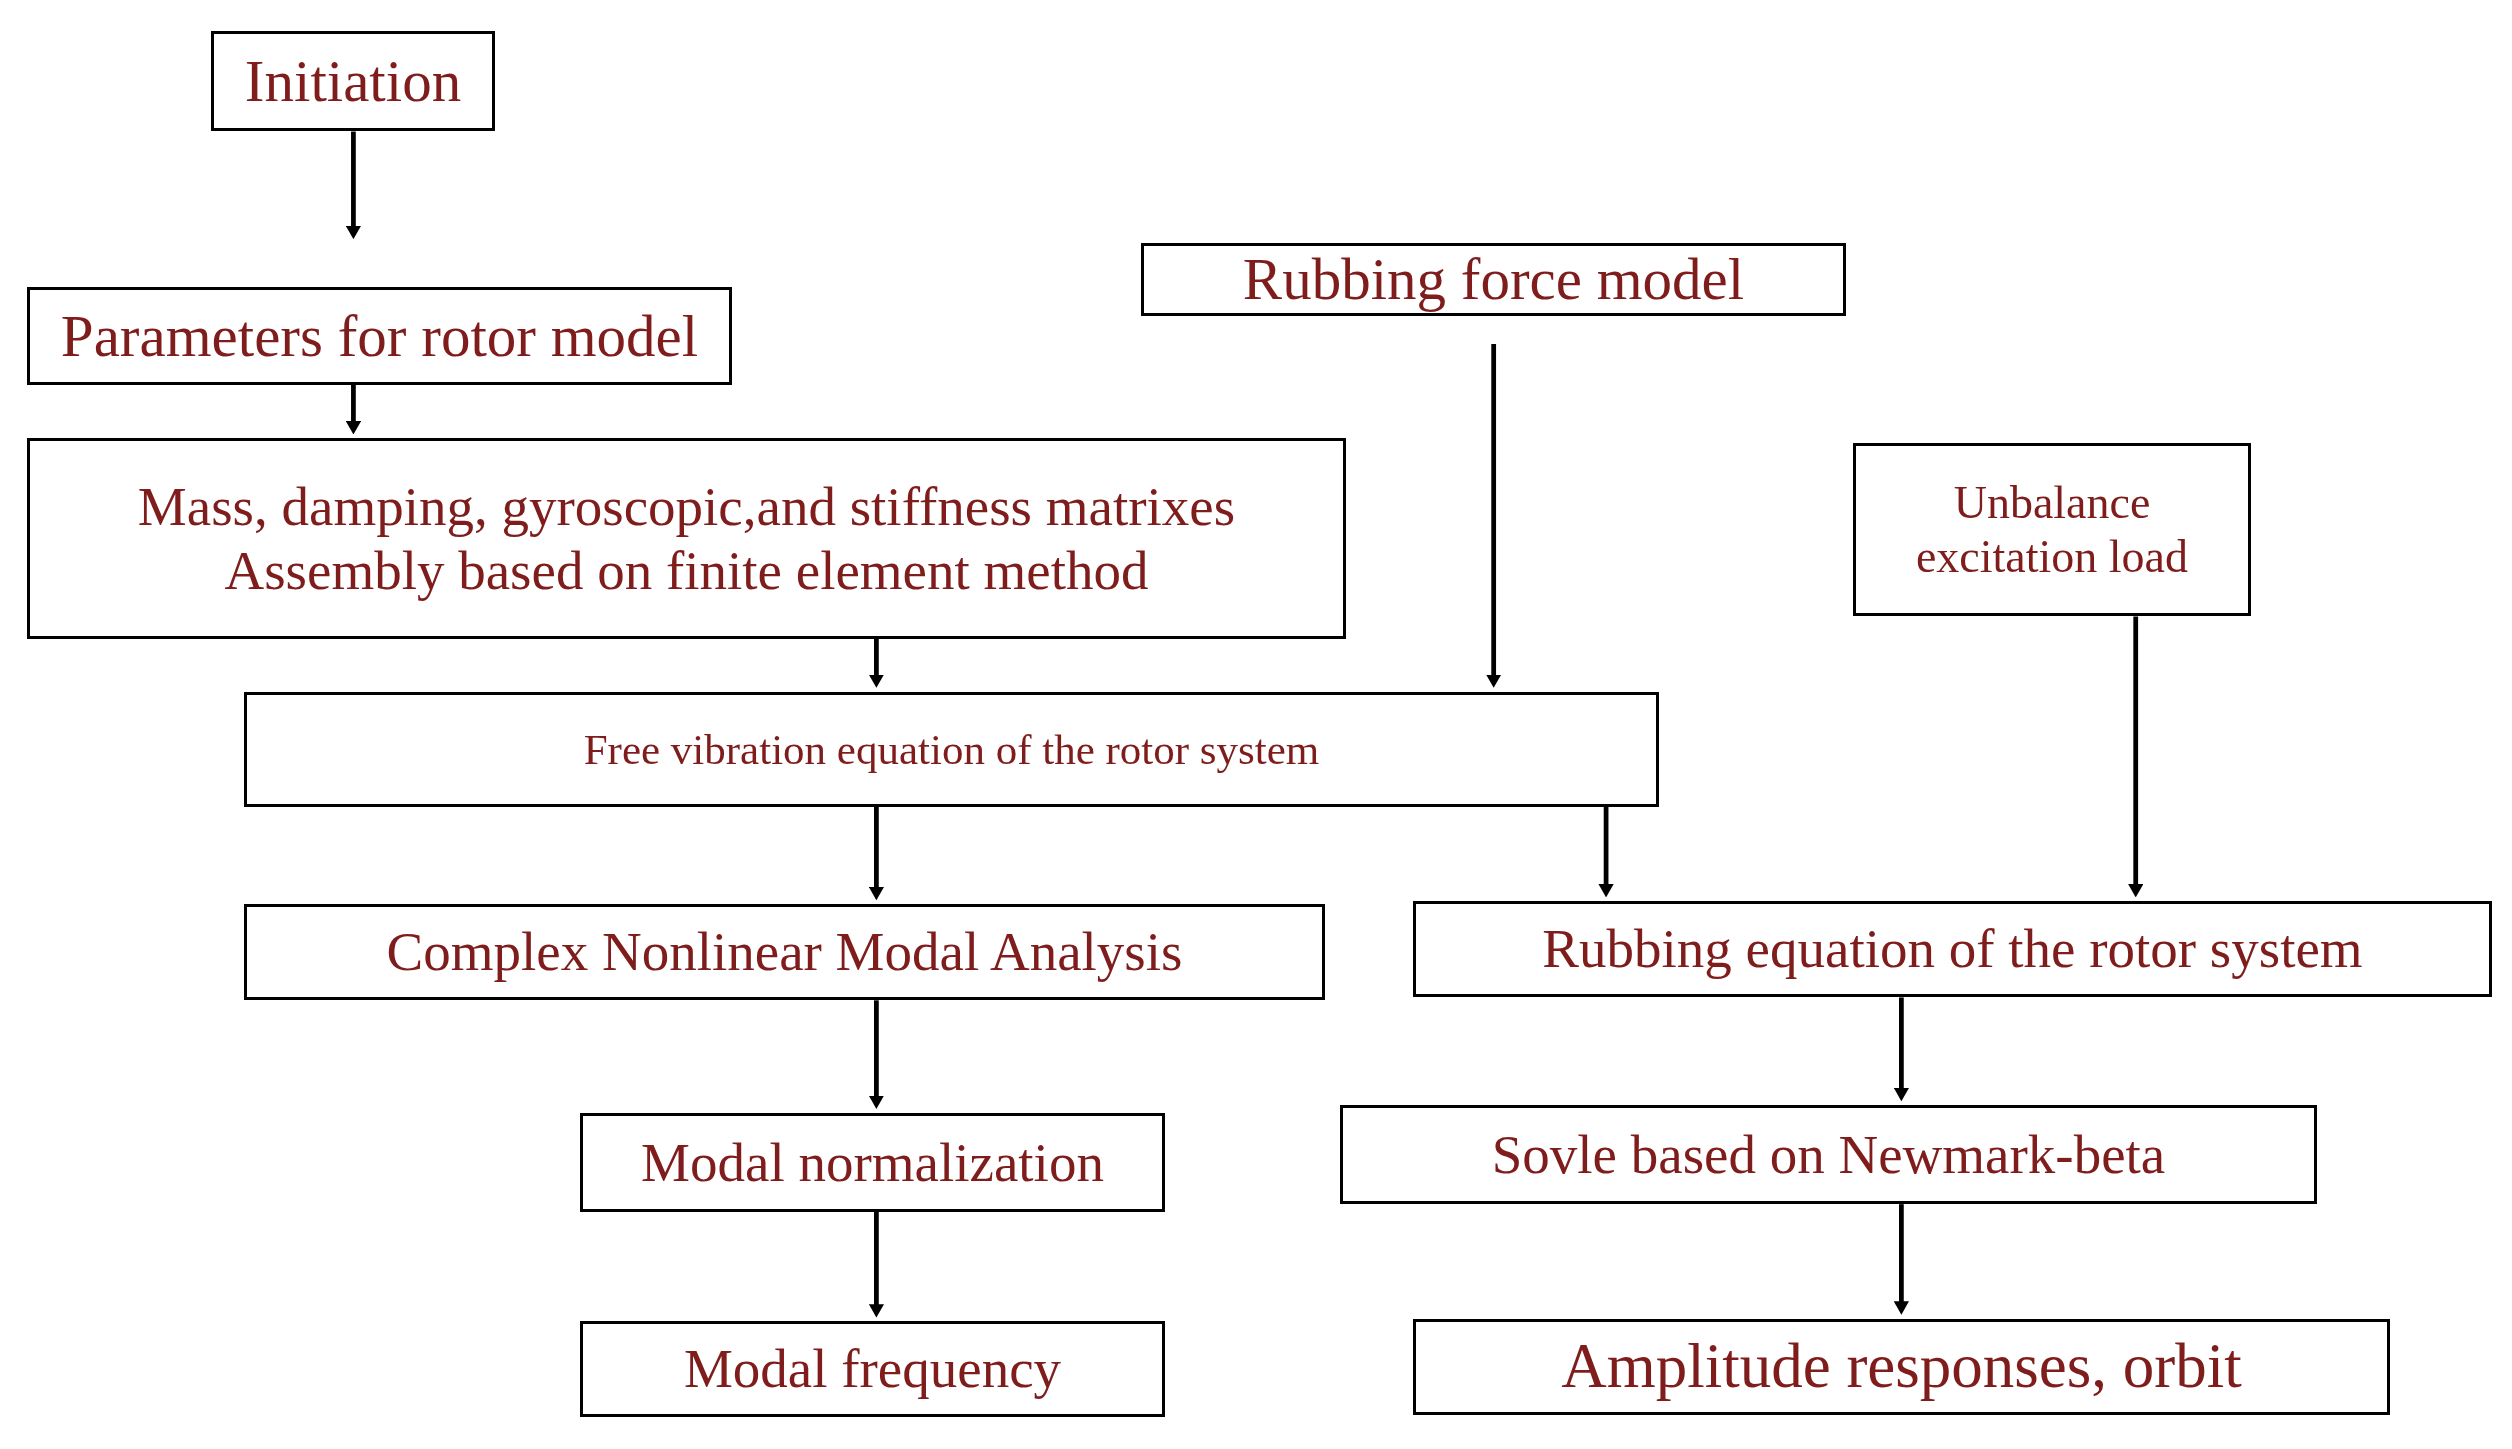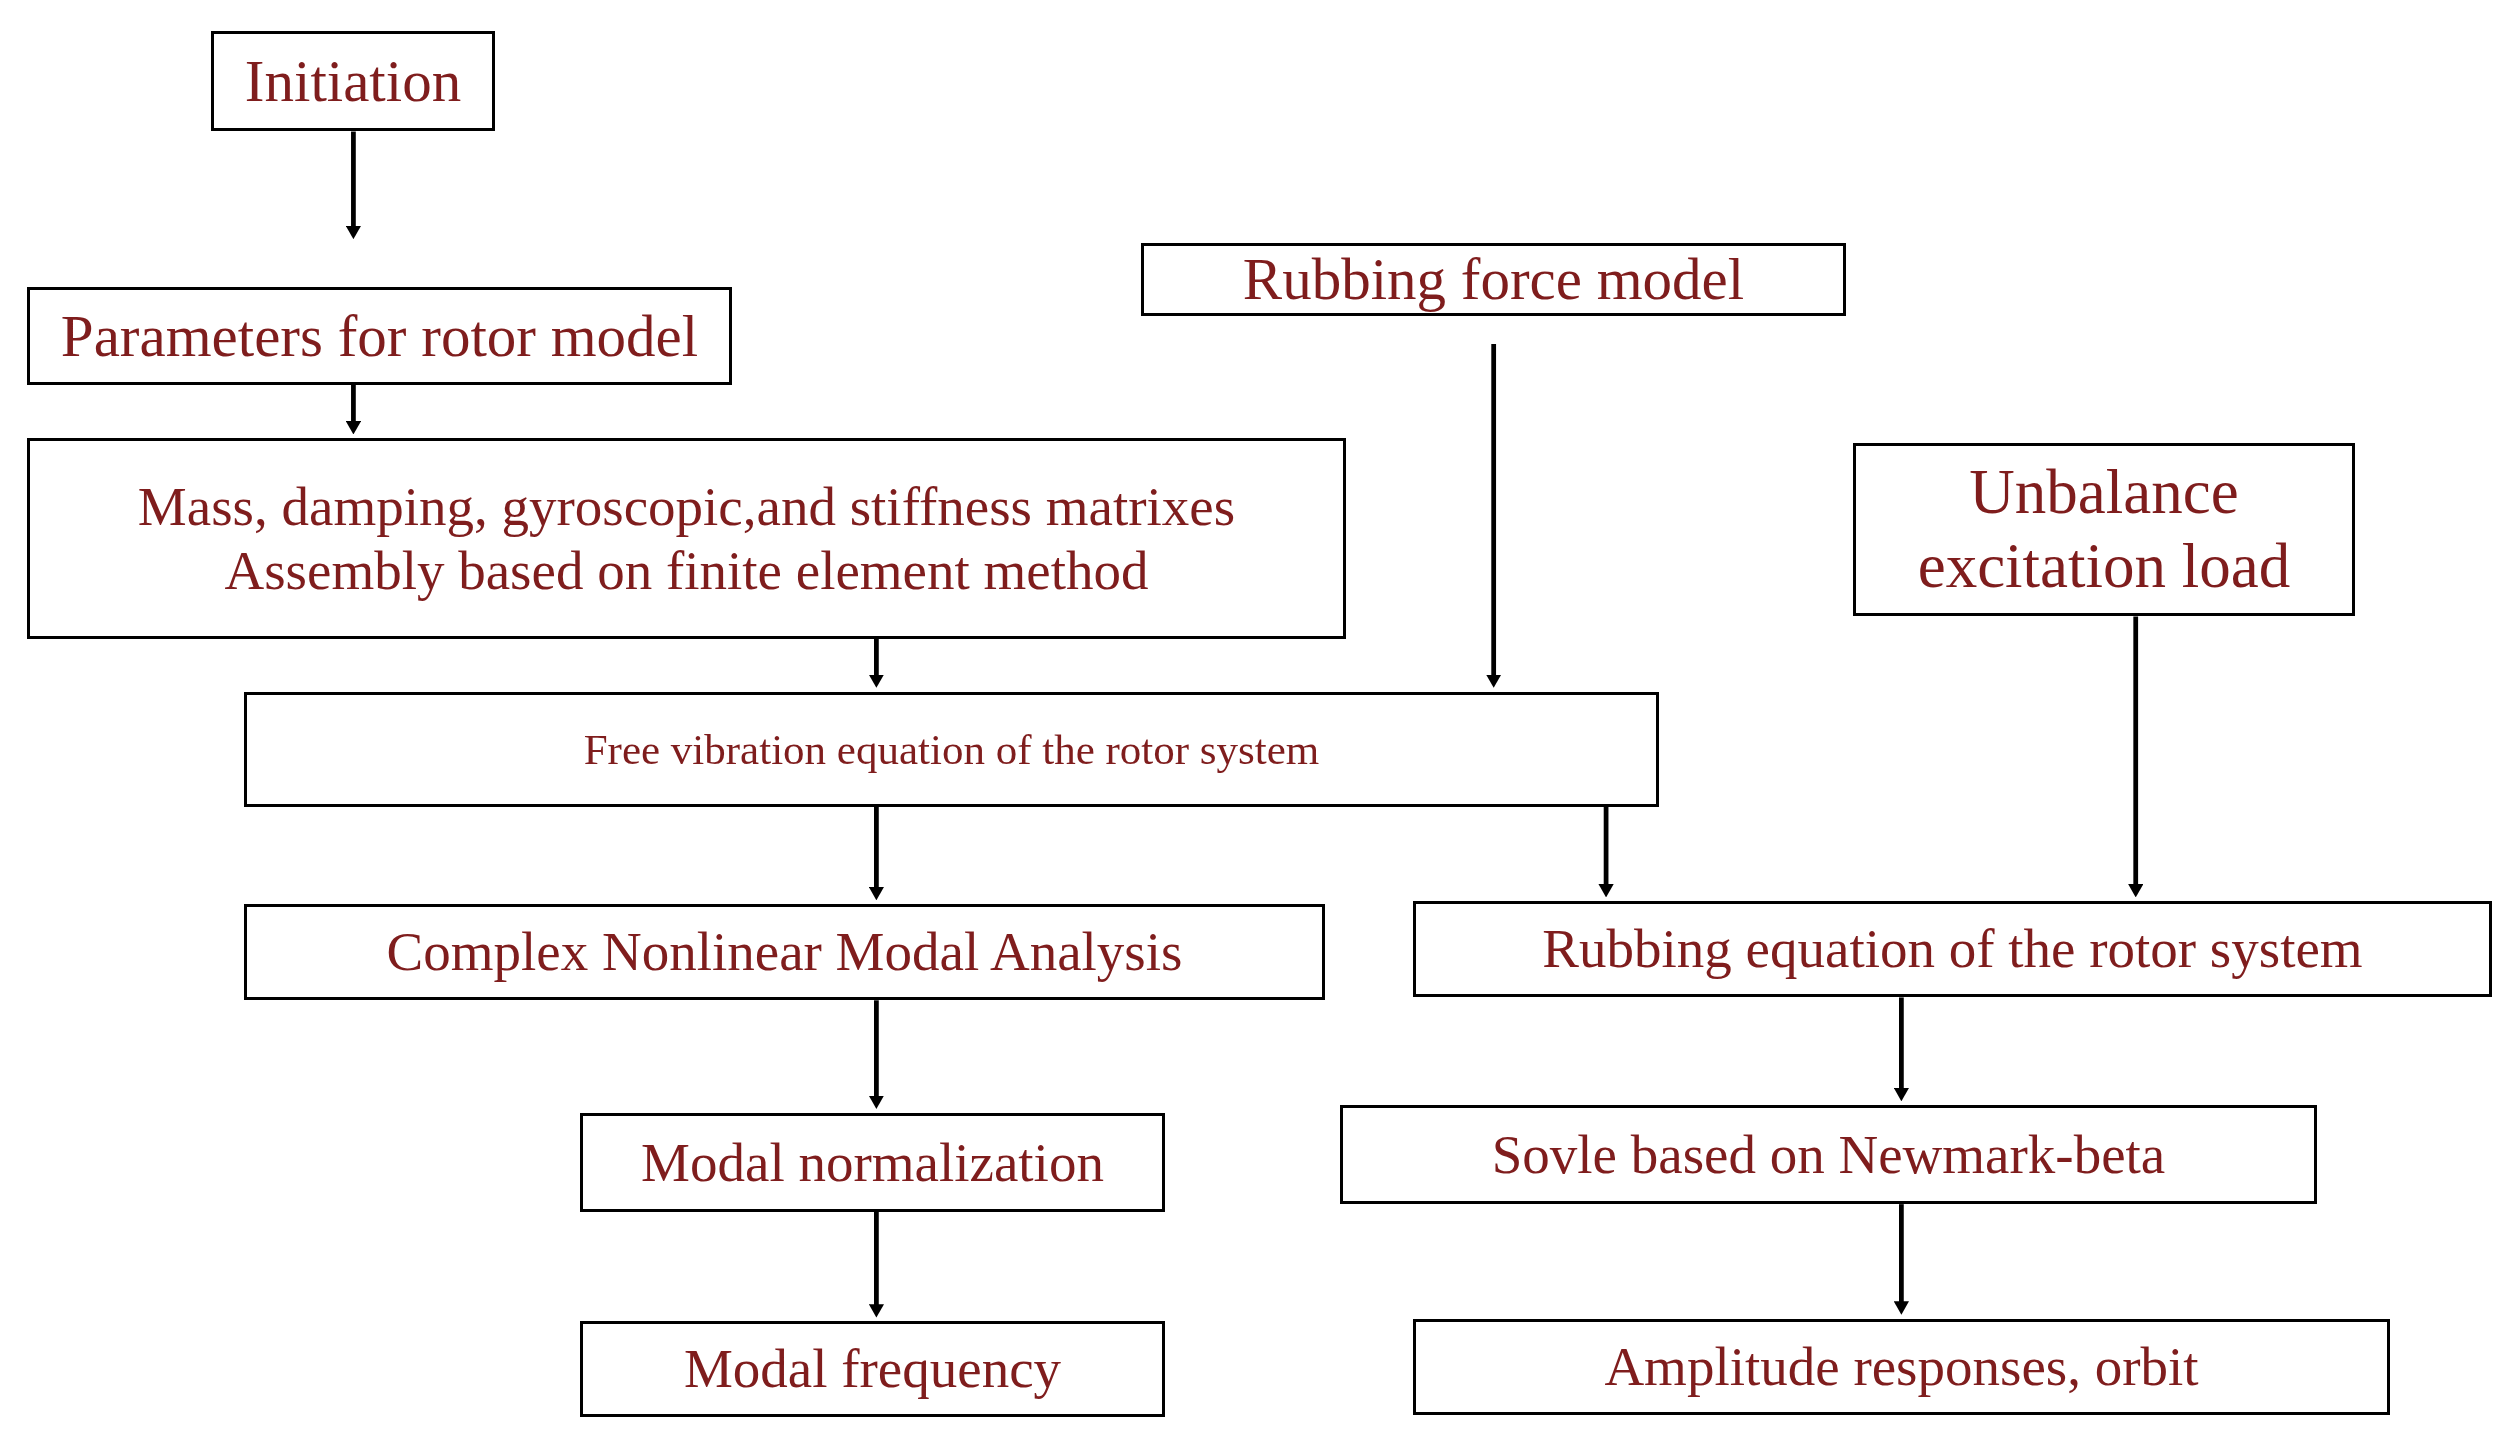--- a/index.html
+++ b/index.html
@@ -32,28 +32,28 @@
     z-index: 3;
   }
   .node .line {
     display: block;
   }
   
   #n-initiation        { left: 211px;  top: 31px;   width: 284px;  height: 100px; font-size: 59px; }
   #n-params            { left: 27px;   top: 243px;  width: 705px;  height: 98px; font-size: 59px; margin-top: 44px; }
   #n-matrices          { left: 27px;   top: 438px;  width: 1319px; height: 201px; font-size: 55px; }
   #n-rubbing           { left: 1141px; top: 243px;  width: 705px;  height: 73px; font-size: 59px; }
-  #n-unbalance         { left: 1853px; top: 443px;  width: 502px;  height: 173px; font-size: 63px; }
+  #n-unbalance         { left: 1853px; top: 443px;  width: 398px;  height: 173px; font-size: 46px; }
   #n-freevib           { left: 244px;  top: 692px;  width: 1415px; height: 115px;  font-size: 43px; align-items: center; }
   #n-cnma              { left: 244px;  top: 904px;  width: 1081px; height: 96px; font-size: 55px; }
   #n-dynamic           { left: 1413px; top: 901px;  width: 1079px; height: 96px; font-size: 55px; }
   #n-modalnorm         { left: 580px;  top: 1113px; width: 585px;  height: 99px; font-size: 55px; }
   #n-newmark           { left: 1340px; top: 1105px; width: 977px; height: 99px; font-size: 55px; }
   #n-modalfreq         { left: 580px;  top: 1321px; width: 585px;  height: 96px; font-size: 55px; }
-  #n-amplitude         { left: 1413px; top: 1319px; width: 977px; height: 96px; font-size: 55px; }
+  #n-amplitude         { left: 1413px; top: 1319px; width: 977px; height: 96px; font-size: 63px; }
 
   #edges {
     position: absolute;
     left: 0; top: 0;
     width: 2512px;
     height: 1450px;
     z-index: 1;
   }
 </style>
 </head>

